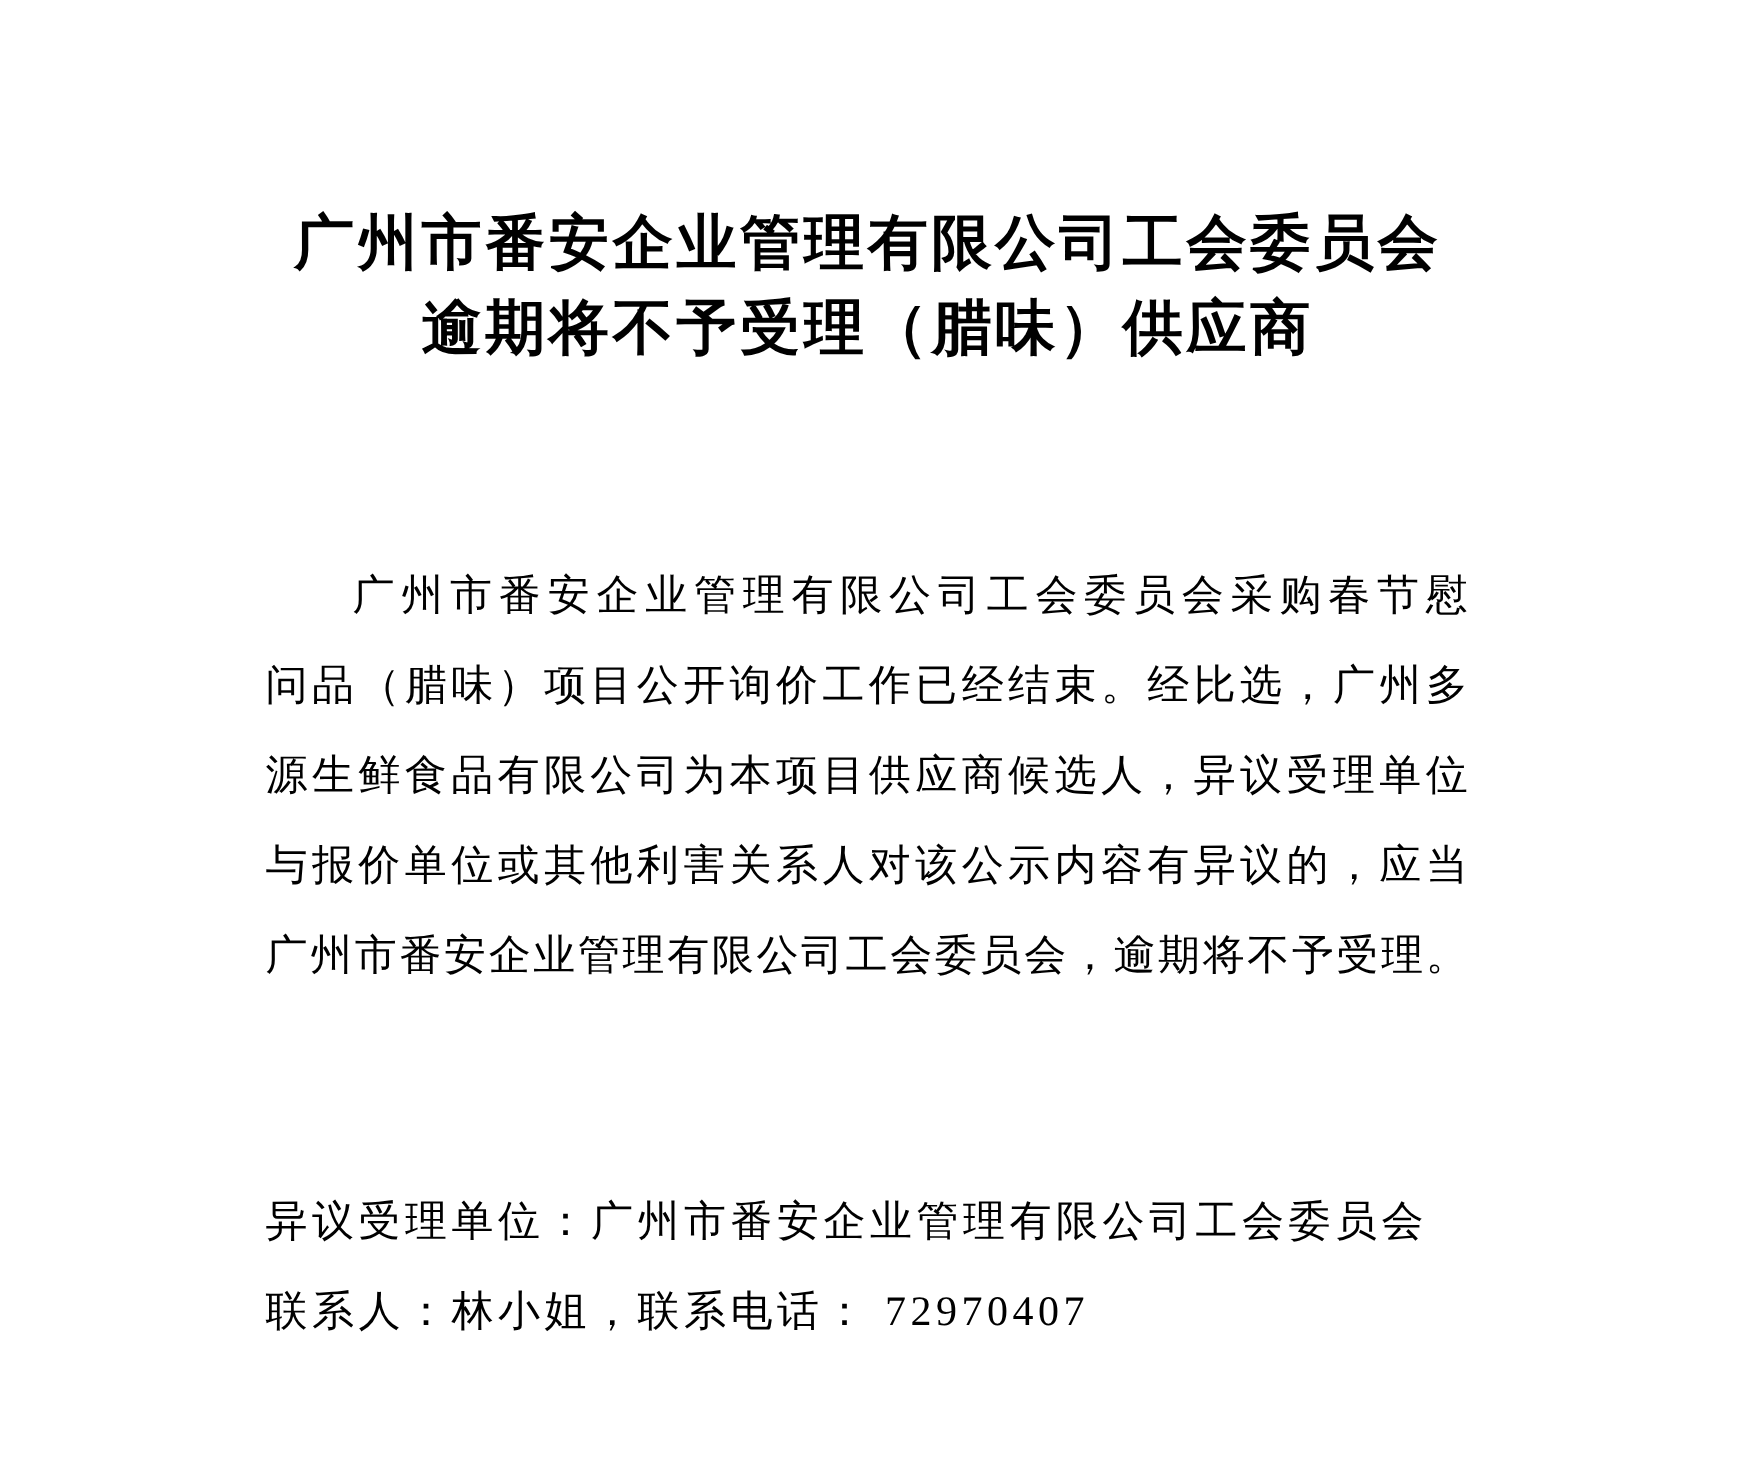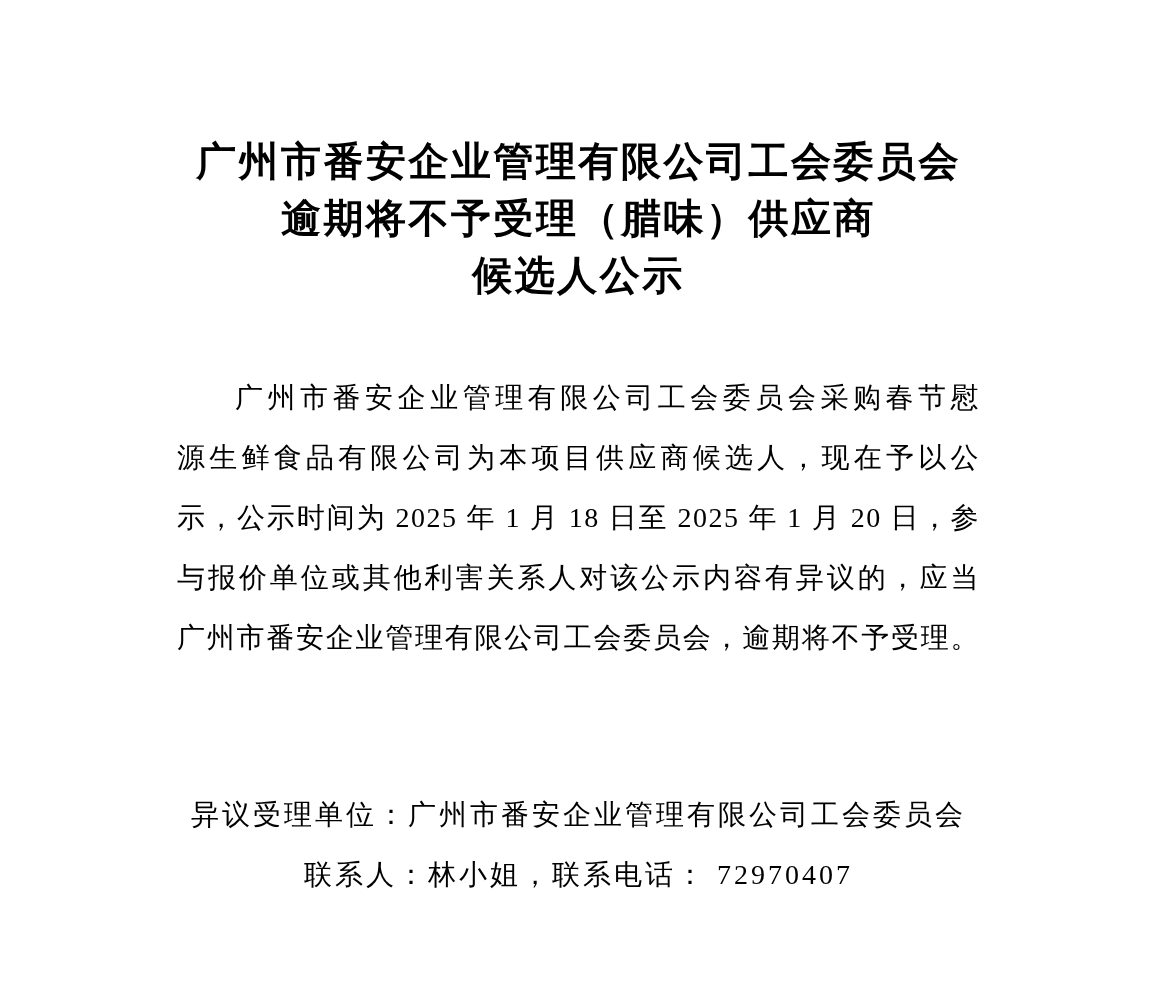--- a/index.html
+++ b/index.html
@@ -55,39 +55,38 @@
   .contact-block {
     position: absolute;
     left: 177px;
     top: 785px;
     width: 803px;
     font-size: 28px;
     line-height: 60px;
     letter-spacing: 3px;
   }
   .contact-line {
-    text-align: center;
+    text-align: left;
     white-space: nowrap;
   }
 </style>
 </head>
 <body>
 
 <div class="page">
 
   <div class="title-block">
     <div class="title-line">广州市番安企业管理有限公司工会委员会</div>
     <div class="title-line">逾期将不予受理（腊味）供应商</div>
-    <div class="title-line">候选人公示</div>
   </div>
 
   <div class="body-block">
     <div class="body-line first-line">广州市番安企业管理有限公司工会委员会采购春节慰</div>
-    <div class="body-line">源生鲜食品有限公司为本项目供应商候选人，现在予以公</div>
-    <div class="body-line">示，公示时间为 2025 年 1 月 18 日至 2025 年 1 月 20 日，参</div>
+    <div class="body-line">问品（腊味）项目公开询价工作已经结束。经比选，广州多</div>
+    <div class="body-line">源生鲜食品有限公司为本项目供应商候选人，异议受理单位</div>
     <div class="body-line">与报价单位或其他利害关系人对该公示内容有异议的，应当</div>
     <div class="body-line">广州市番安企业管理有限公司工会委员会，逾期将不予受理。</div>
   </div>
 
   <div class="contact-block">
     <div class="contact-line">异议受理单位：广州市番安企业管理有限公司工会委员会</div>
     <div class="contact-line">联系人：林小姐，联系电话： 72970407</div>
   </div>
 
 </div>

